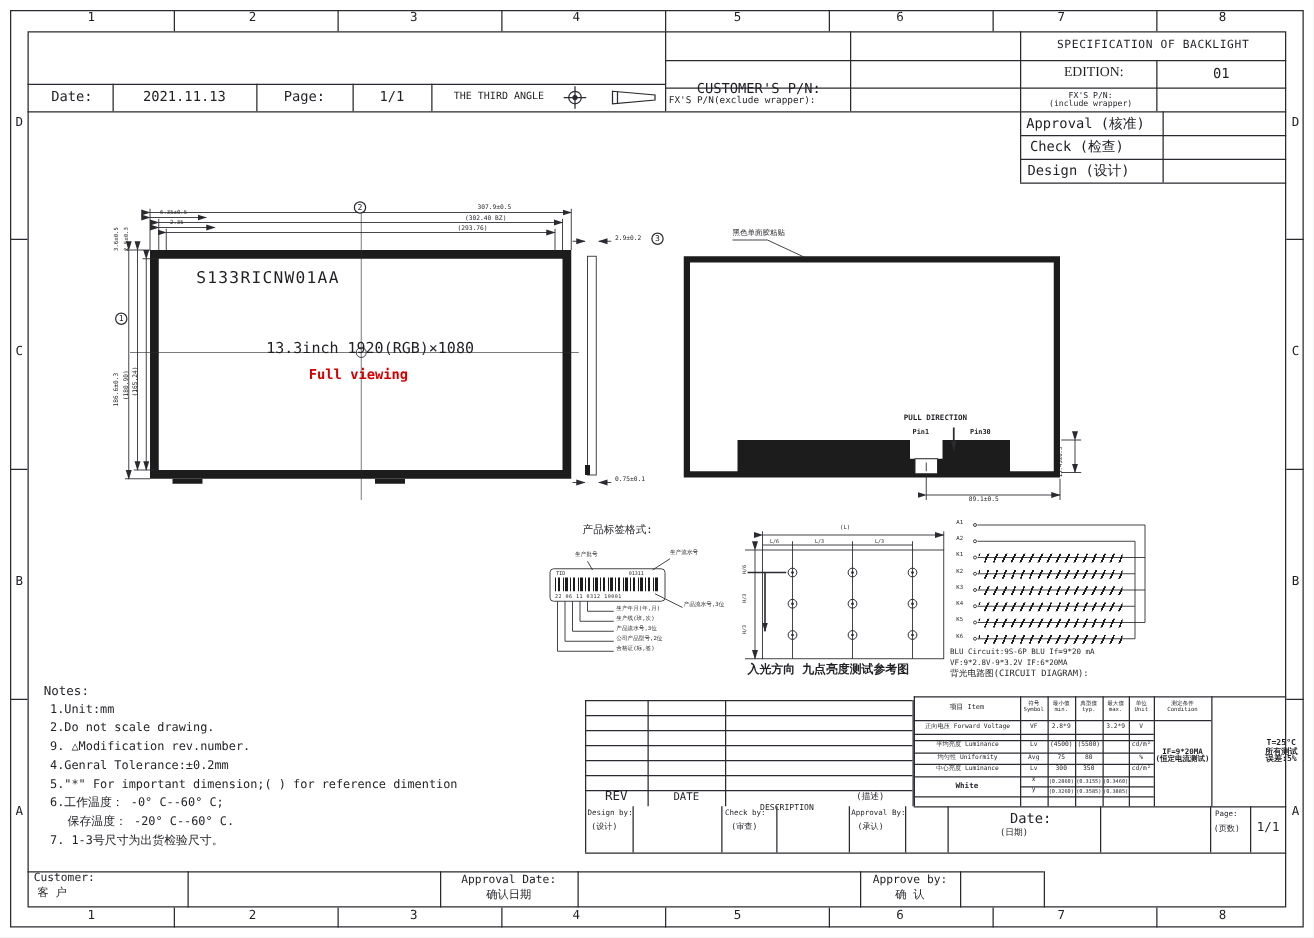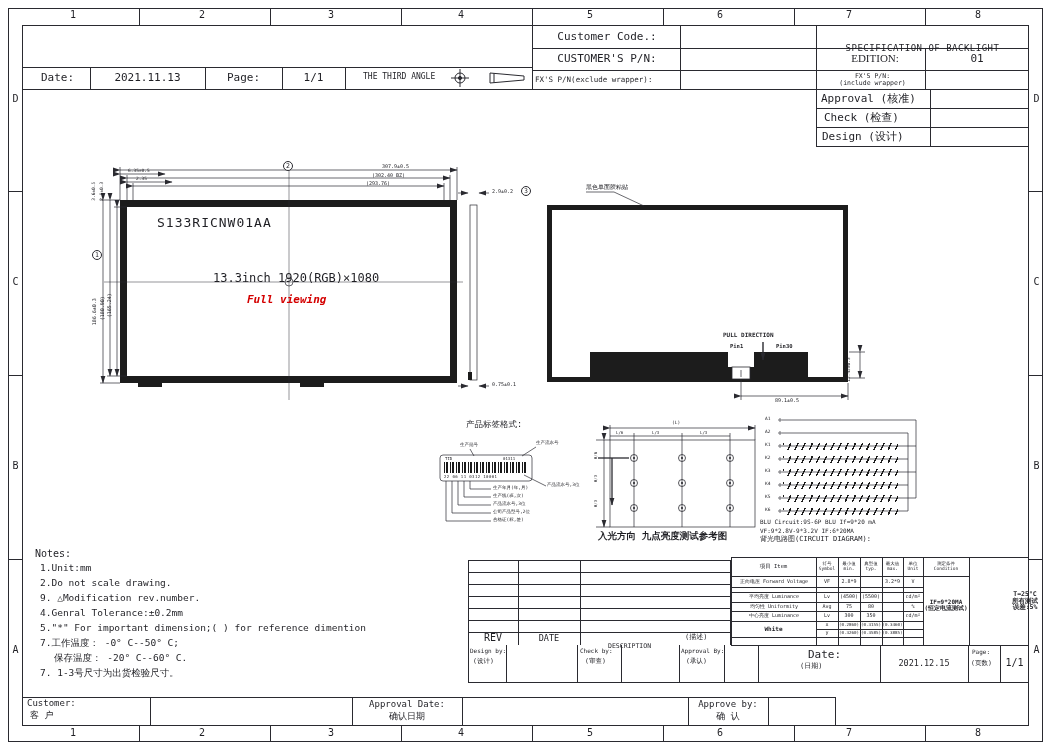--- a/index.html
+++ b/index.html
@@ -78,24 +78,23 @@
   <div class="hl" style="left:532px;top:89px;width:497px;"></div>
   <div class="hl" style="left:816px;top:108px;width:213px;"></div>
   <div class="hl" style="left:816px;top:127px;width:213px;"></div>
   <div class="hl" style="left:816px;top:146px;width:213px;"></div>
   <div class="vl" style="left:532px;top:25px;height:64px;"></div>
   <div class="vl" style="left:680px;top:25px;height:64px;"></div>
   <div class="vl" style="left:816px;top:25px;height:121px;"></div>
   <div class="vl" style="left:925px;top:48px;height:41px;"></div>
   <div class="vl" style="left:930px;top:89px;height:57px;"></div>
 
-  <div class="t c" style="left:537px;top:25px;width:140px;height:23px;font-size:11px;">Customer Code.:</div>
-  <div class="t c" style="left:537px;top:48px;width:140px;height:22px;font-size:11px;">CUSTOMER'S P/N:</div>
+  <div class="t c" style="left:537px;top:60px;width:140px;height:22px;font-size:11px;">CUSTOMER'S P/N:</div>
   <div class="t" style="left:535px;top:76px;font-size:7.5px;">FX'S P/N(exclude wrapper):</div>
-  <div class="t c" style="left:816px;top:25px;width:213px;height:23px;font-size:9px;letter-spacing:.5px;margin-top:12px;">SPECIFICATION OF BACKLIGHT</div>
+  <div class="t c" style="left:816px;top:25px;width:213px;height:23px;font-size:9px;letter-spacing:.5px;">SPECIFICATION OF BACKLIGHT</div>
   <div class="t c" style="left:825px;top:48px;width:100px;height:22px;font-size:11px;font-family:Liberation Serif, serif;">EDITION:</div>
   <div class="t c" style="left:925px;top:48px;width:104px;height:22px;font-size:11px;">01</div>
   <div class="t col" style="left:820px;top:70px;width:105px;height:19px;font-size:6.5px;">
     <span>FX'S P/N:</span>
     <span>(include wrapper)</span>
   </div>
   <div class="t" style="left:821px;top:93px;font-size:11px;">Approval (核准)</div>
   <div class="t" style="left:824px;top:112px;font-size:11px;">Check (检查)</div>
   <div class="t" style="left:822px;top:131px;font-size:11px;">Design (设计)</div>
 
@@ -256,21 +255,21 @@
 
   <div class="ledrow" style="left:783px;top:442.5px;width:115px;height:7px;"></div>
   <div class="ledrow" style="left:783px;top:455.5px;width:115px;height:7px;"></div>
   <div class="ledrow" style="left:783px;top:468.5px;width:115px;height:7px;"></div>
   <div class="ledrow" style="left:783px;top:481.5px;width:115px;height:7px;"></div>
   <div class="ledrow" style="left:783px;top:494.5px;width:115px;height:7px;"></div>
   <div class="ledrow" style="left:783px;top:507.5px;width:115px;height:7px;"></div>
 
   <div class="t" style="left:157px;top:216px;font-size:13px;letter-spacing:1px;">S133RICNW01AA</div>
   <div class="t" style="left:213px;top:272px;font-size:12px;">13.3inch 1920(RGB)×1080</div>
-  <div class="t red" style="left:247px;top:294px;font-size:11px;font-weight:bold;font-style:italic;">Full viewing</div>
+  <div class="t red" style="left:247px;top:294px;font-size:11px;font-weight:bold;">Full viewing</div>
 
   <div class="t" style="left:382px;top:164px;font-size:5px;">307.9±0.5</div>
   <div class="t" style="left:372px;top:172.5px;font-size:5px;">(302.40 BZ)</div>
   <div class="t" style="left:366px;top:180.5px;font-size:5px;">(293.76)</div>
   <div class="t" style="left:128px;top:168.5px;font-size:4.5px;">6.35±0.5</div>
   <div class="t" style="left:136px;top:176.5px;font-size:4.5px;">2.35</div>
   <div class="t vtext" style="left:97px;top:320px;font-size:5px;">186.6±0.3</div>
   <div class="t vtext" style="left:105px;top:315px;font-size:5px;">(180.90)</div>
   <div class="t vtext" style="left:112px;top:312px;font-size:5px;">(165.24)</div>
   <div class="t vtext" style="left:97px;top:196px;font-size:4.5px;">3.6±0.5</div>
@@ -323,21 +322,21 @@
   <div class="t" style="left:760px;top:519px;font-size:6px;">BLU Circuit:9S-6P BLU If=9*20 mA</div>
   <div class="t" style="left:760px;top:527.5px;font-size:6px;">VF:9*2.8V-9*3.2V IF:6*20MA</div>
   <div class="t" style="left:760px;top:536px;font-size:7px;">背光电路图(CIRCUIT DIAGRAM):</div>
 
   <div class="t" style="left:35px;top:549px;font-size:10px;">Notes:</div>
   <div class="t" style="left:40px;top:563px;font-size:9.5px;">1.Unit:mm</div>
   <div class="t" style="left:40px;top:578px;font-size:9.5px;">2.Do not scale drawing.</div>
   <div class="t" style="left:40px;top:593px;font-size:9.5px;">9. △Modification rev.number.</div>
   <div class="t" style="left:40px;top:608px;font-size:9.5px;">4.Genral Tolerance:±0.2mm</div>
   <div class="t" style="left:40px;top:623px;font-size:9.5px;">5."*" For important dimension;( ) for reference dimention</div>
-  <div class="t" style="left:40px;top:638px;font-size:9.5px;">7.工作温度：  -0° C--50° C;</div>
+  <div class="t" style="left:40px;top:638px;font-size:9.5px;">6.工作温度：  -0° C--60° C;</div>
   <div class="t" style="left:54px;top:653px;font-size:9.5px;">保存温度：  -20° C--60° C.</div>
   <div class="t" style="left:40px;top:668px;font-size:9.5px;">7. 1-3号尺寸为出货检验尺寸。</div>
 
   <div class="hl" style="left:468px;top:560px;width:262px;"></div>
   <div class="hl" style="left:468px;top:572px;width:262px;"></div>
   <div class="hl" style="left:468px;top:584px;width:262px;"></div>
   <div class="hl" style="left:468px;top:596px;width:262px;"></div>
   <div class="hl" style="left:468px;top:608px;width:262px;"></div>
   <div class="hl" style="left:468px;top:620px;width:262px;"></div>
   <div class="hl" style="left:468px;top:632px;width:262px;"></div>
@@ -460,21 +459,20 @@
   <div class="vl" style="left:968px;top:645px;height:37px;"></div>
   <div class="vl" style="left:1000px;top:645px;height:37px;"></div>
   <div class="t" style="left:470px;top:648px;font-size:6px;">Design by:</div>
   <div class="t" style="left:473px;top:658px;font-size:6.5px;">(设计)</div>
   <div class="t" style="left:580px;top:648px;font-size:6px;">Check by:</div>
   <div class="t" style="left:585px;top:658px;font-size:6.5px;">(审查)</div>
   <div class="t" style="left:681px;top:648px;font-size:6px;">Approval By:</div>
   <div class="t" style="left:686px;top:658px;font-size:6.5px;">(承认)</div>
   <div class="t" style="left:808px;top:649px;font-size:11px;">Date:</div>
   <div class="t" style="left:800px;top:663px;font-size:7px;">(日期)</div>
-  <div class="t c" style="left:880px;top:645px;width:88px;height:37px;font-size:8.5px;">2021.12.15</div>
   <div class="t" style="left:972px;top:649px;font-size:6px;">Page:</div>
   <div class="t" style="left:971px;top:660px;font-size:6.5px;">(页数)</div>
   <div class="t c" style="left:1000px;top:645px;width:29px;height:37px;font-size:10px;">1/1</div>
 
   <div class="hl" style="left:22px;top:697px;width:813px;"></div>
   <div class="vl" style="left:150px;top:697px;height:29px;"></div>
   <div class="vl" style="left:352px;top:697px;height:29px;"></div>
   <div class="vl" style="left:462px;top:697px;height:29px;"></div>
   <div class="vl" style="left:688px;top:697px;height:29px;"></div>
   <div class="vl" style="left:768px;top:697px;height:29px;"></div>

